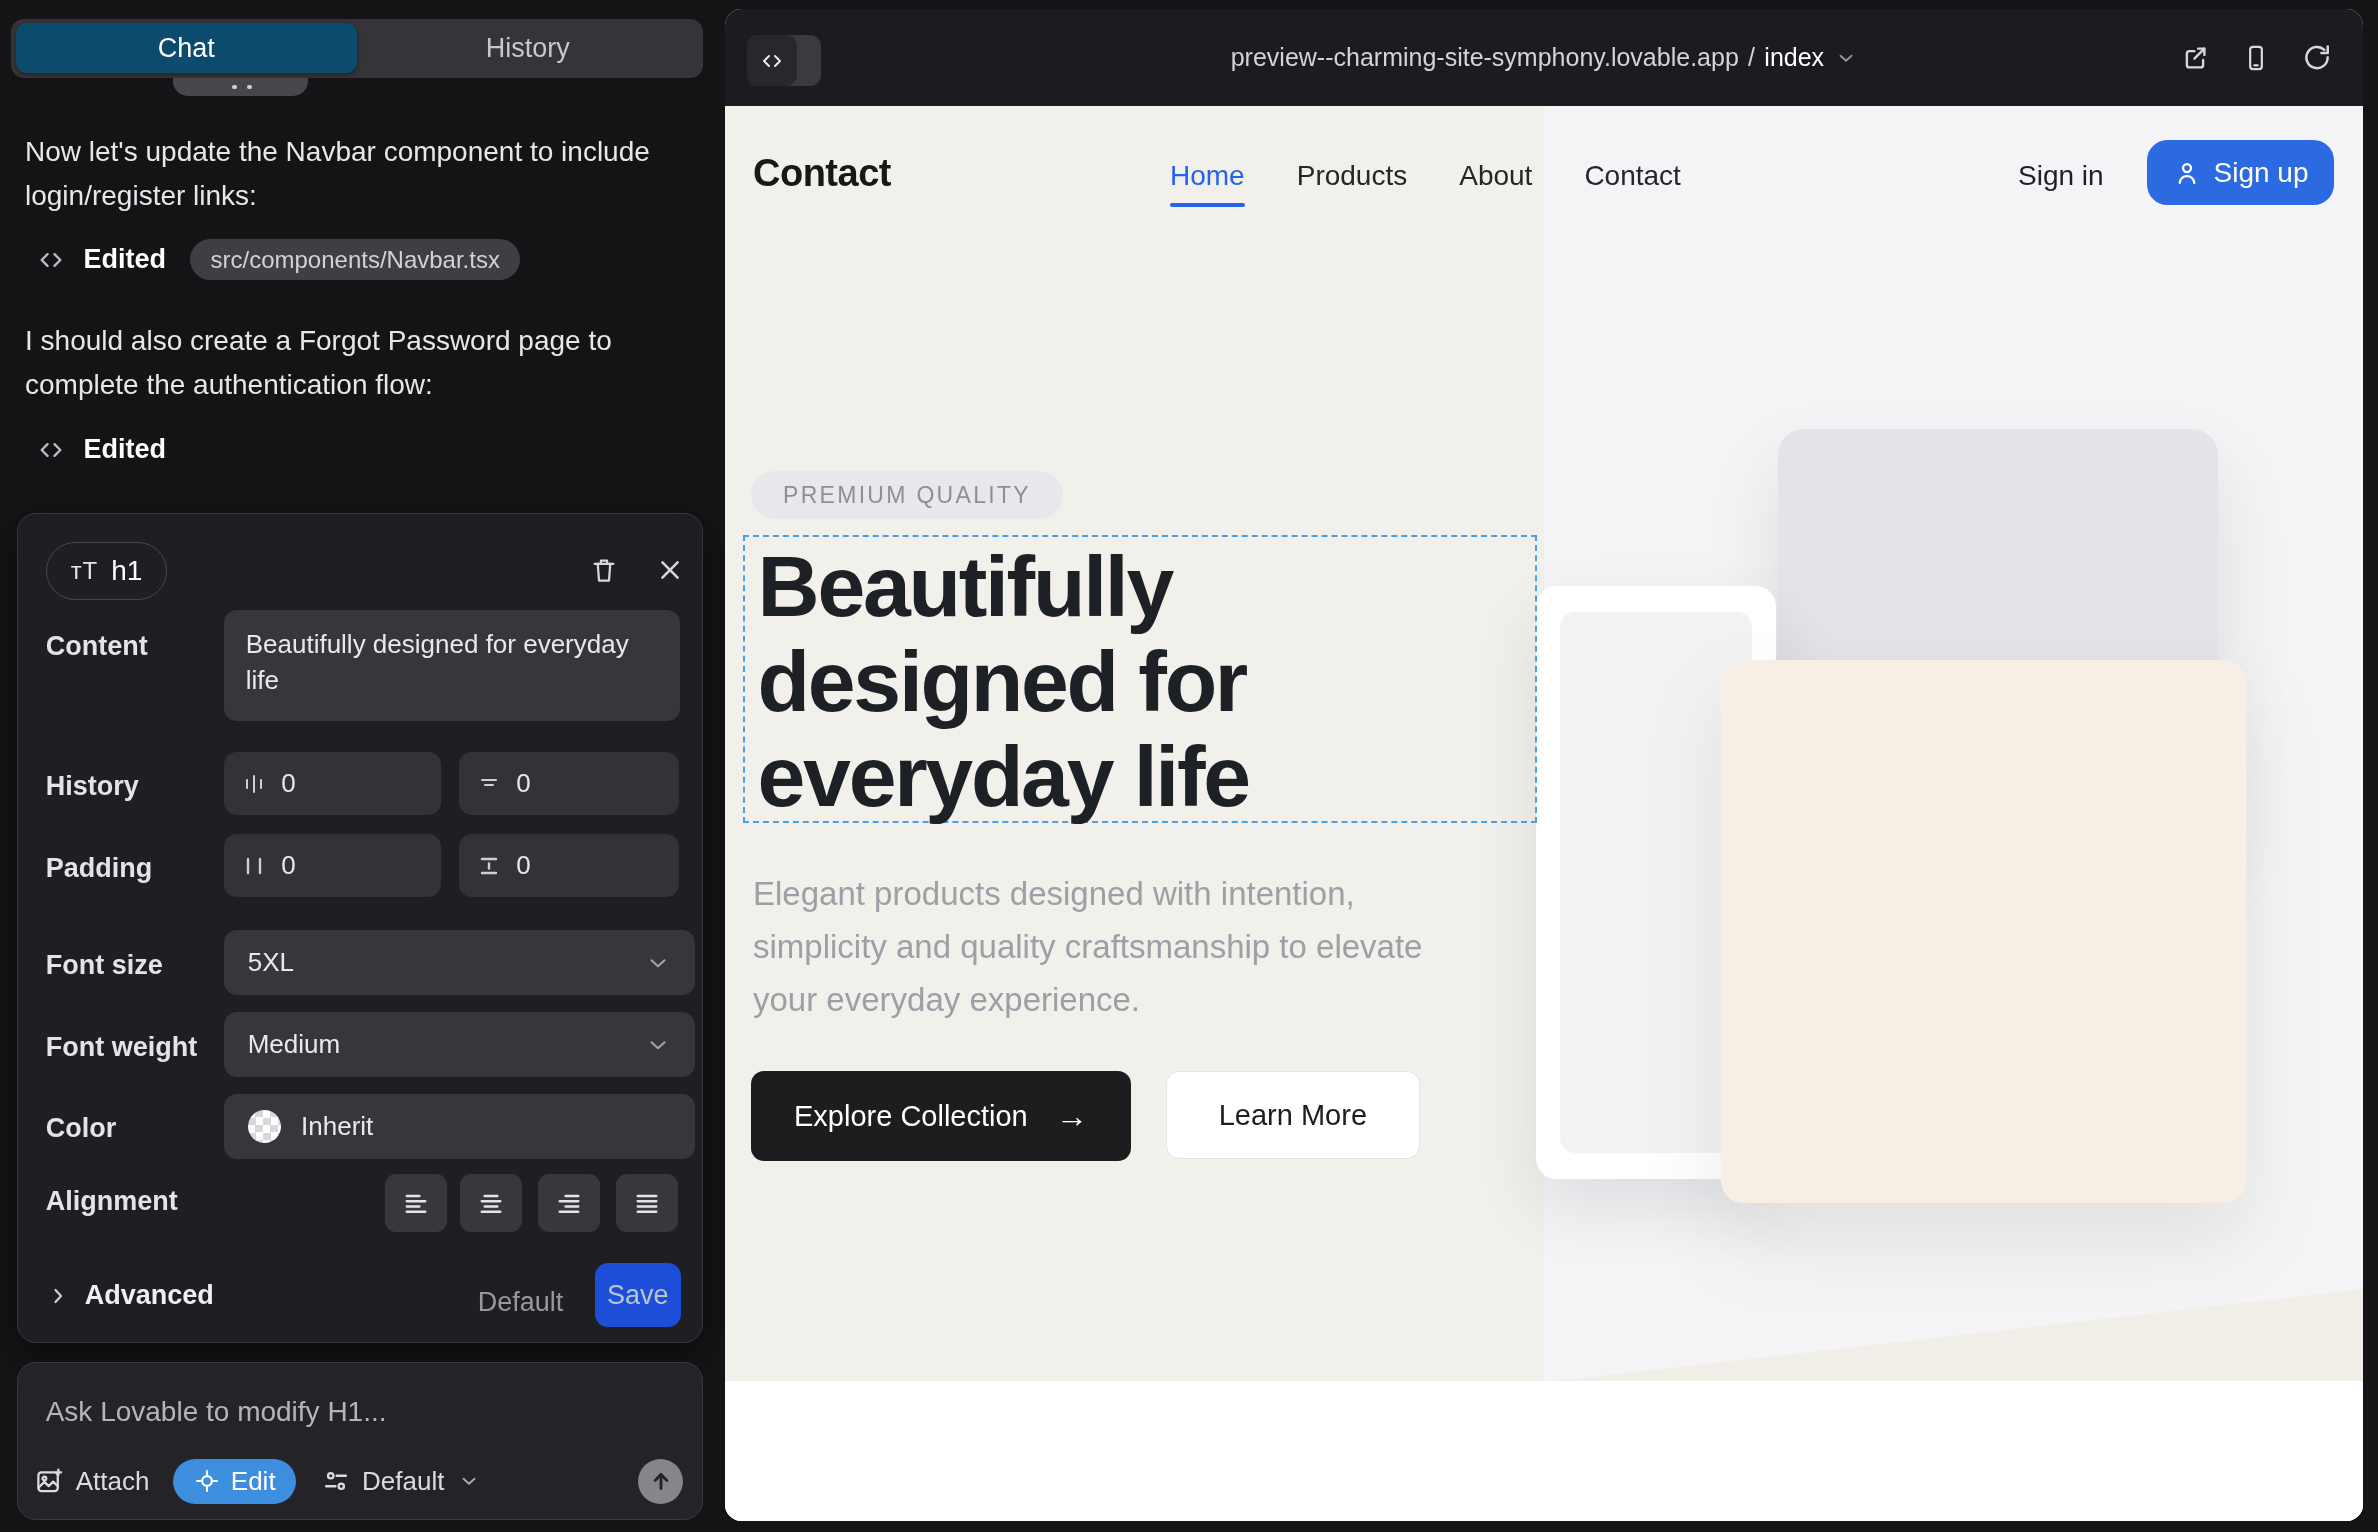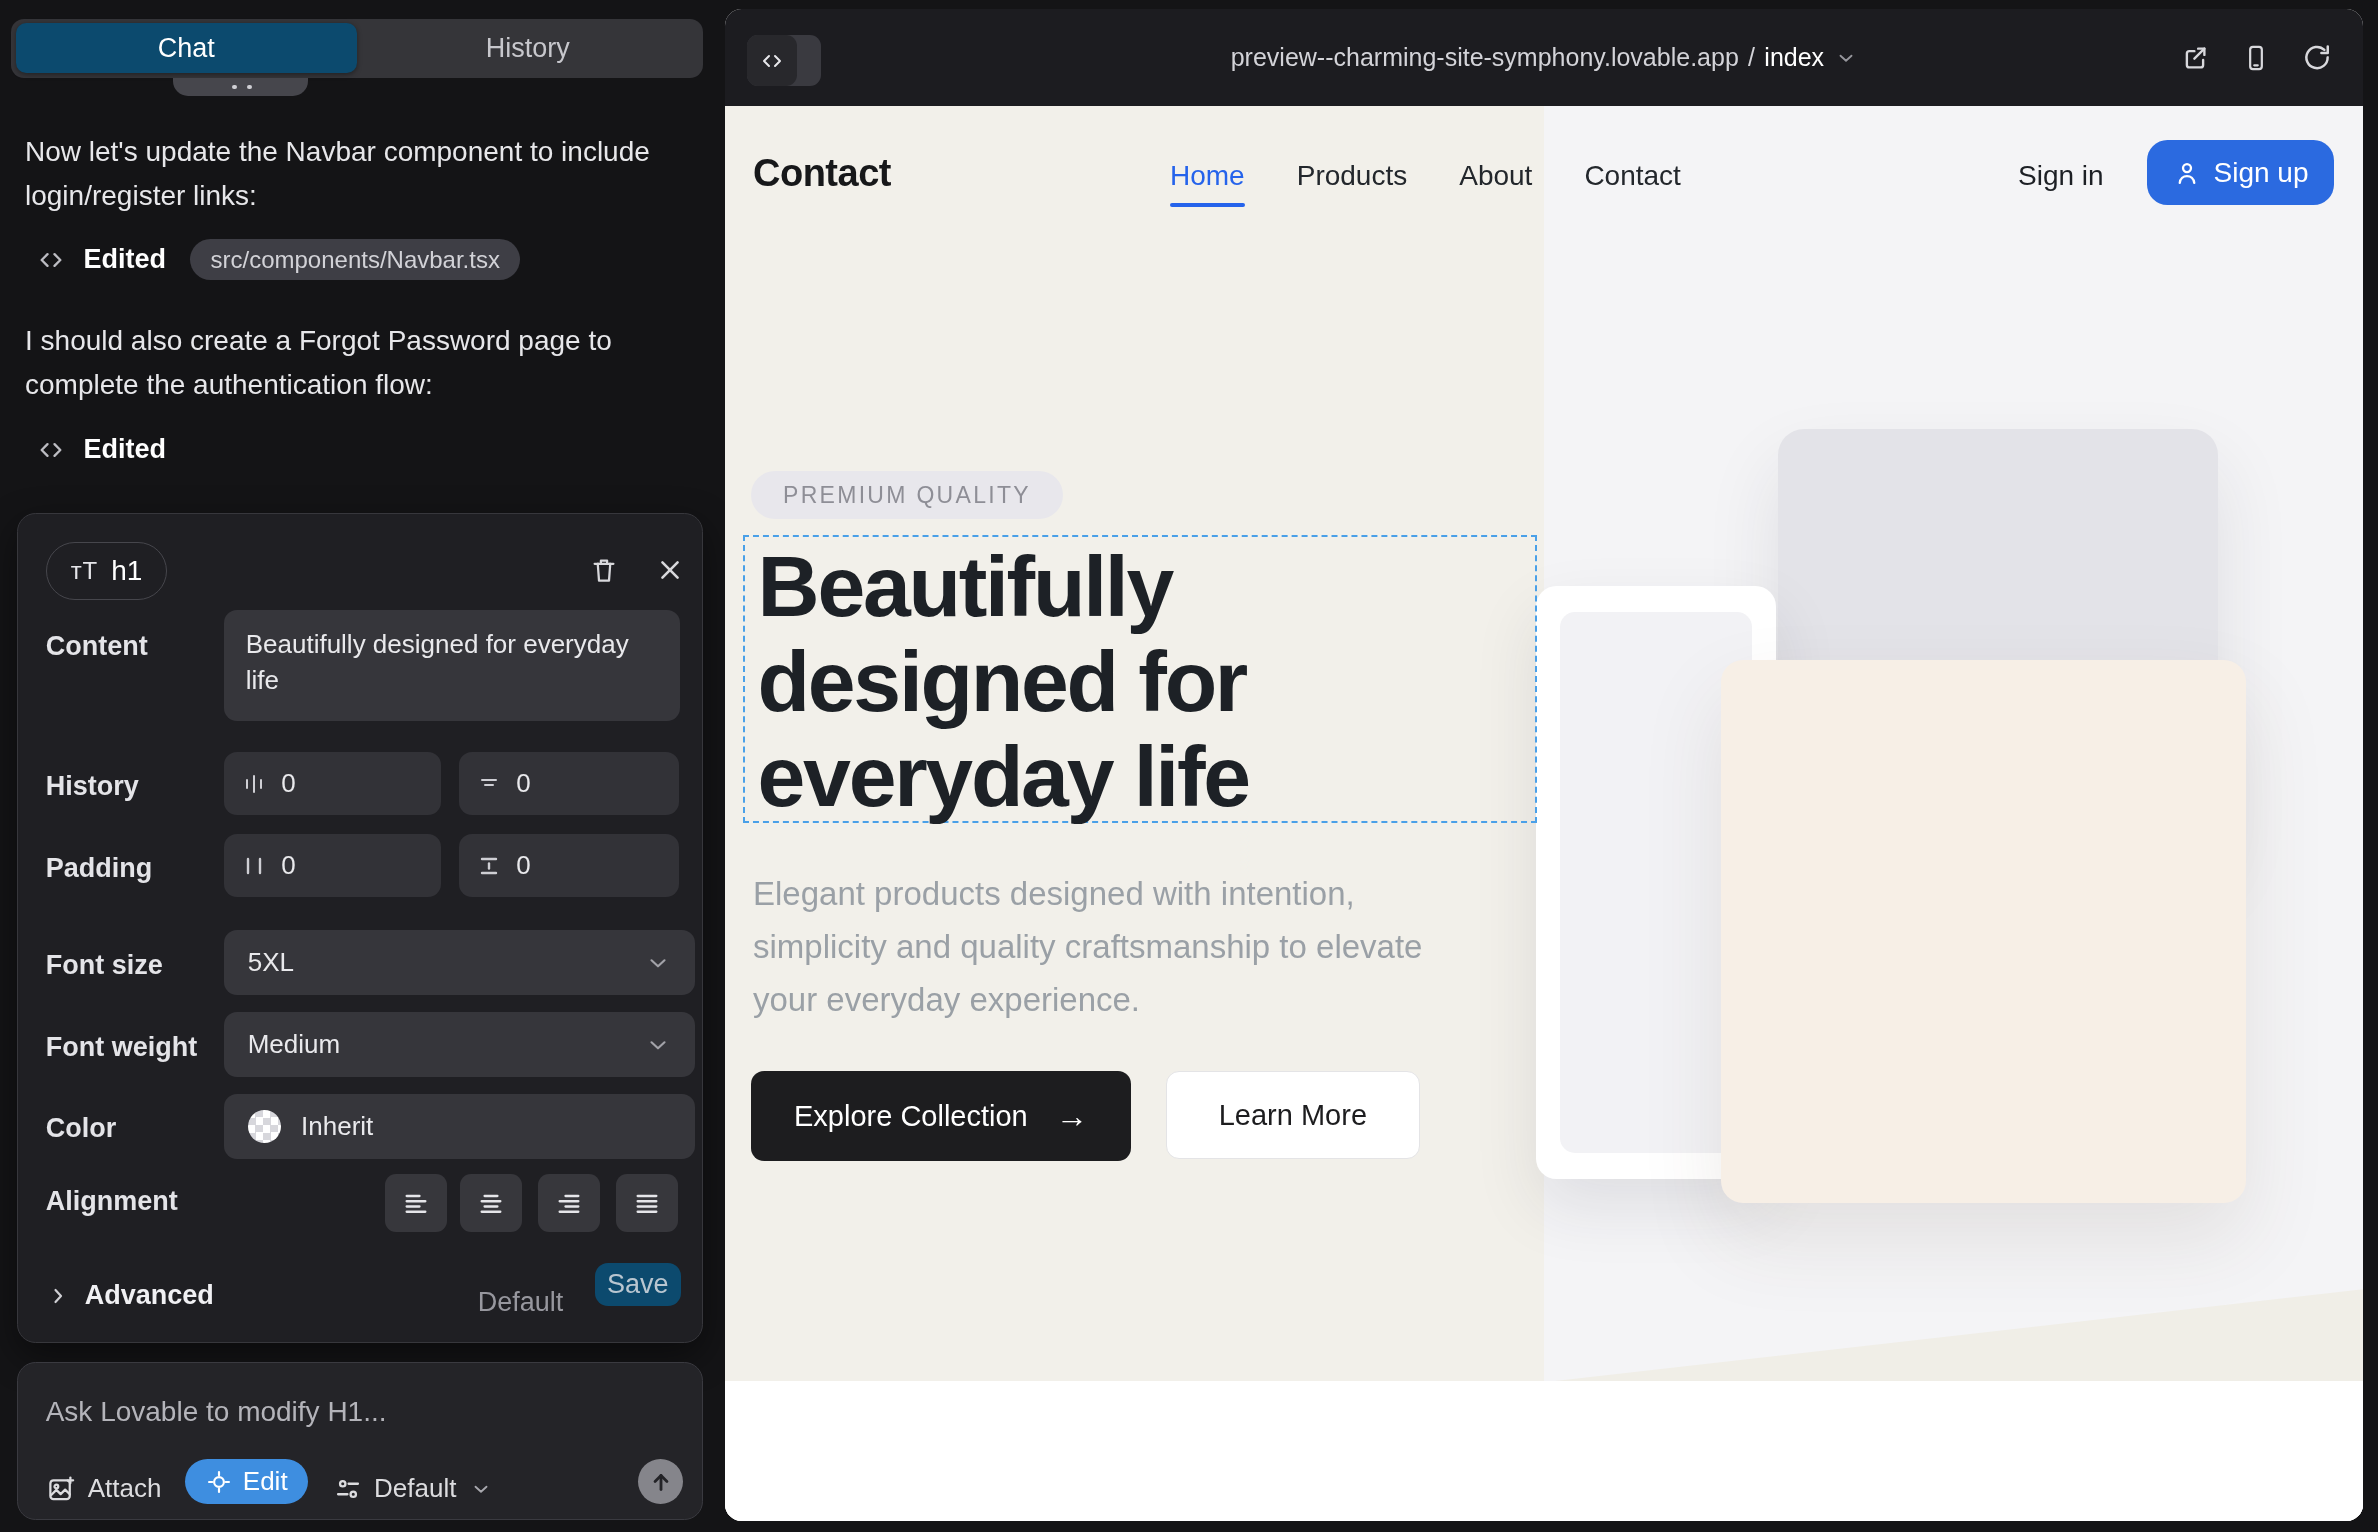--- a/index.html
+++ b/index.html
@@ -34,26 +34,26 @@
   .content-area { left:206px; top:96px; width:456px; height:111px; background:#36363b; border-radius:13px; padding:16px 22px; font-size:26px; line-height:36px; color:#e9e9ec; }
   .mini-input { background:#323237; border-radius:13px; display:flex; align-items:center; gap:15px; padding:0 18.6px; color:#e9e9ec; font-size:26px; height:63px; }
   .mini-input svg { color:#cfcfd4; flex:0 0 auto; }
   .select { left:206px; width:471px; height:65px; background:#36363b; border-radius:13px; display:flex; align-items:center; padding:0 24px; font-size:26px; color:#e9e9ec; cursor:pointer; }
   .select .chev { margin-left:auto; color:#a2a2a8; }
   .checker { width:33px; height:33px; border-radius:50%; background:repeating-conic-gradient(#d7d7dc 0% 25%, #ffffff 0% 50%); background-size:15px 15px; margin-right:20.4px; flex:0 0 auto; }
   .align-btn { width:62px; height:58px; background:#37373c; border-radius:11px; display:flex; align-items:center; justify-content:center; color:#e6e6ea; cursor:pointer; }
   .adv { left:28px; top:766px; display:flex; align-items:center; gap:15px; color:#f0f0f3; font-size:27px; font-weight:700; cursor:pointer; }
   .adv .chev { color:#cfcfd4; }
   .discard { top:773px; left:460px; font-size:27px; color:#97979e; cursor:pointer; }
-  .save-btn { left:577px; top:749px; width:86px; height:43px; background:#0c4a6e; border-radius:13px; display:flex; align-items:center; justify-content:center; font-size:27px; color:#b9c6d0; cursor:pointer; }
+  .save-btn { left:577px; top:749px; width:86px; height:64px; background:#1d4ed8; border-radius:13px; display:flex; align-items:center; justify-content:center; font-size:27px; color:#b9c6d0; cursor:pointer; }
 
   
   .composer { left:16.7px; top:1362px; width:686px; height:158px; background:#242428; border:0.9px solid #3a3a40; border-radius:18.6px; }
   .composer-input { left:28px; top:33px; width:631px; font-size:28px; color:#b4b4ba; }
-  .composer-bar { left:28px; right:18.6px; bottom:15px; height:46px; display:flex; align-items:flex-end; }
+  .composer-bar { left:16px; right:18.6px; bottom:15px; height:46px; display:flex; align-items:center; }
   .c-item { display:flex; align-items:center; gap:12px; color:#dcdcdf; font-size:26px; cursor:pointer; }
   .edit-pill { margin-left:24px; height:45px; padding:0 20.4px; background:#3e8ee0; border-radius:927px; display:flex; align-items:center; gap:11px; color:#ffffff; font-size:26px; cursor:pointer; }
   .default-group { margin-left:26px; }
   .default-group .chev { color:#a8a8ae; margin-left:1.9px; }
   .send-btn { margin-left:auto; width:45px; height:45px; border-radius:50%; background:#85858b; color:#232327; display:flex; align-items:center; justify-content:center; cursor:pointer; }
 
   
   .preview { left:725px; top:9.3px; width:1638px; height:1512px; border-radius:16.7px; overflow:hidden; background:#ffffff; }
   .browser-bar { left:0; top:0; right:0; height:97px; background:#1c1c20; display:flex; align-items:center; }
   .code-toggle { position:absolute; left:22px; top:26px; width:74px; height:51px; background:#3a3a40; border-radius:11px; display:flex; cursor:pointer; }

